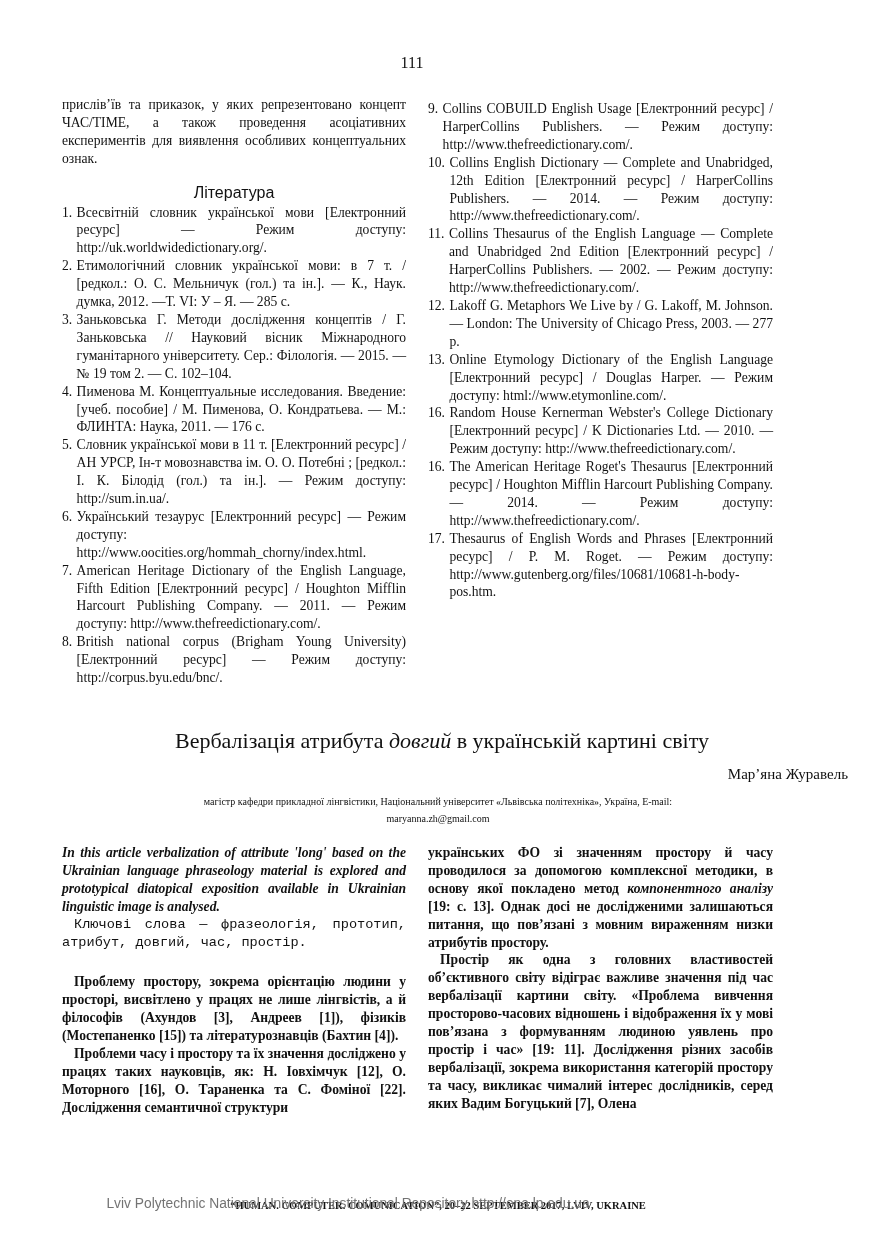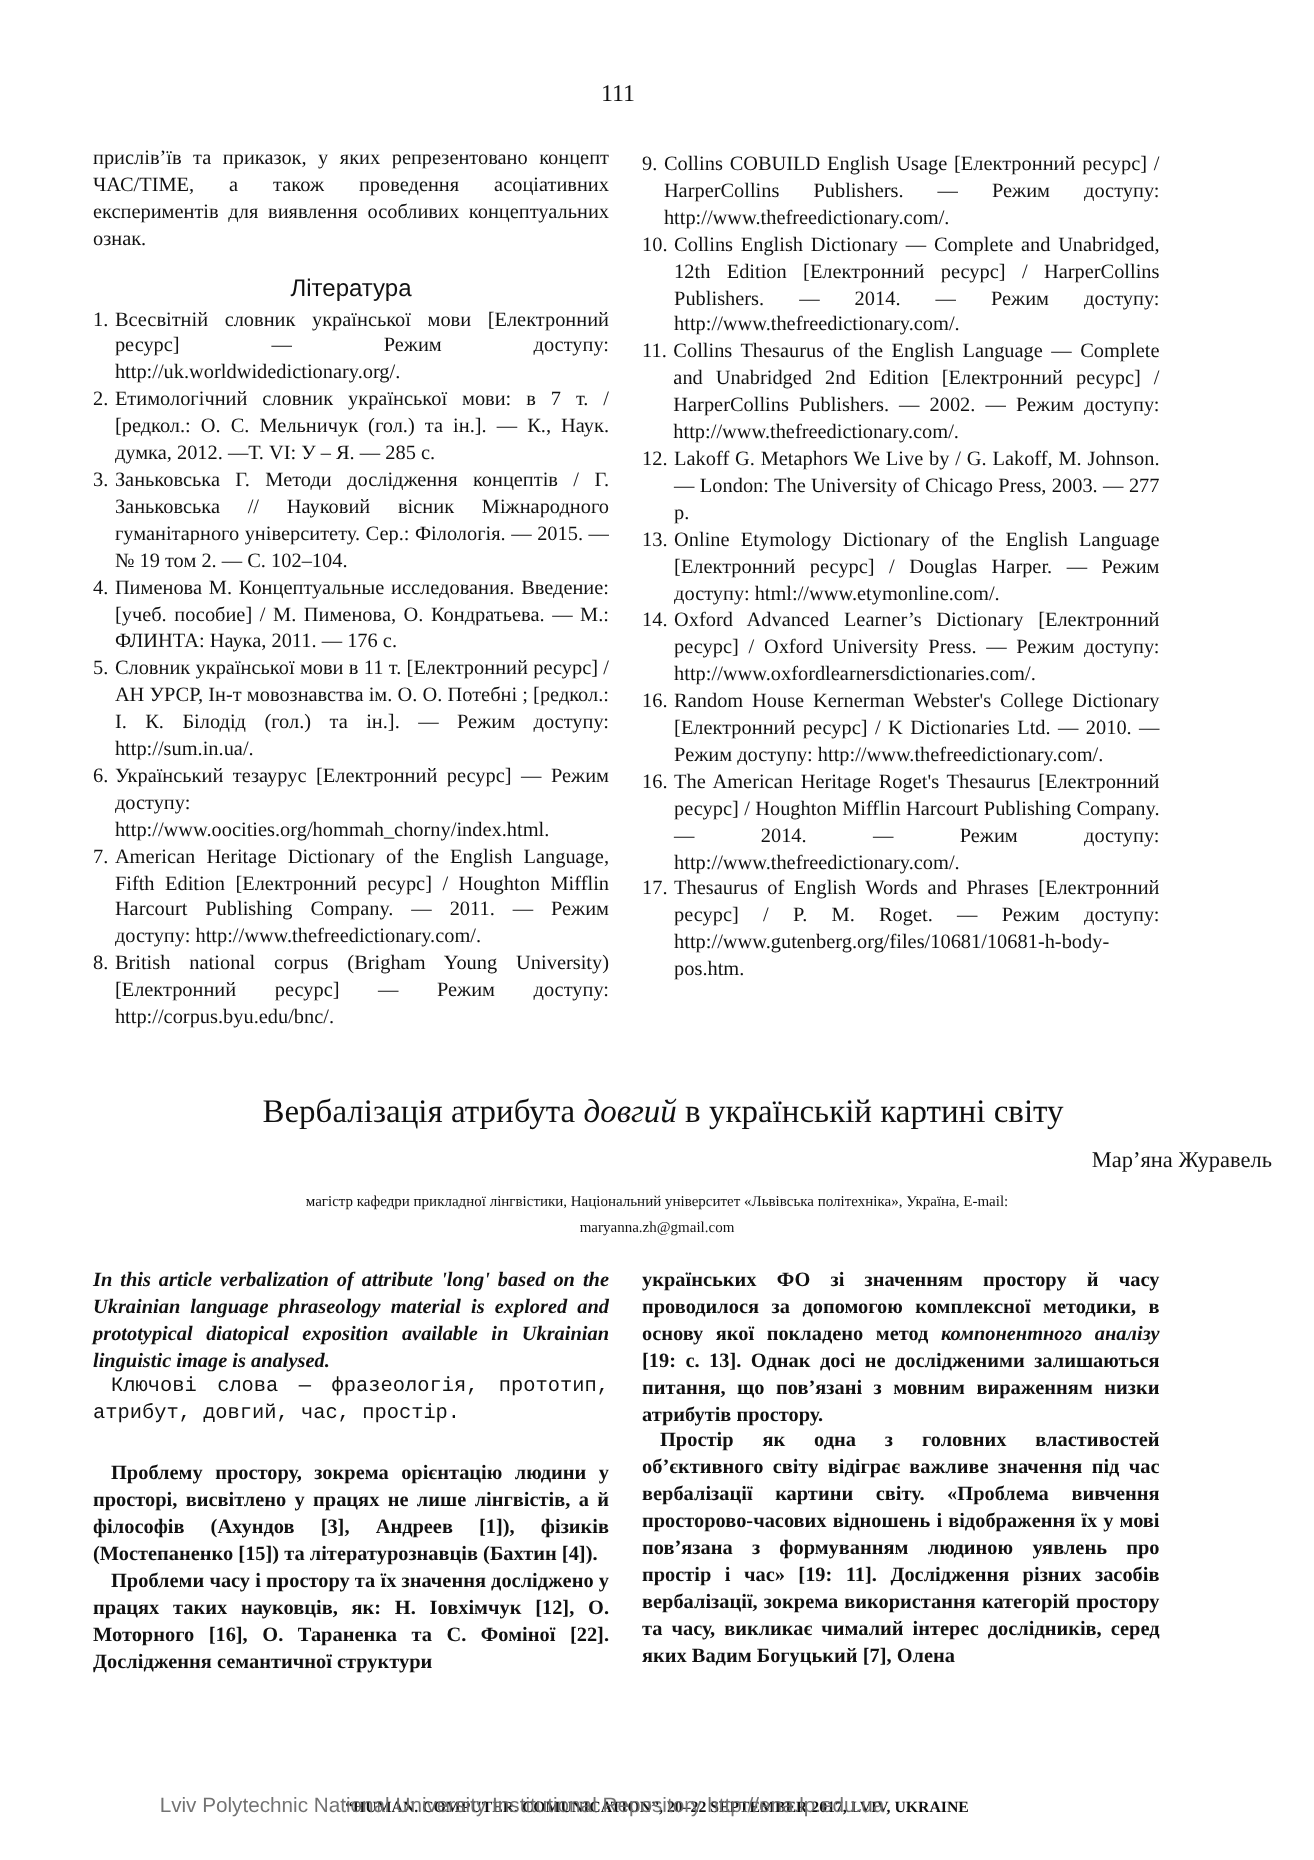--- a/index.html
+++ b/index.html
@@ -93,24 +93,20 @@
       </li>
     <li>
         <span class="num">12. </span>
         <span class="txt">Lakoff G. Metaphors We Live by / G. Lakoff, M. Johnson. — London: The University of Chicago Press, 2003. — 277 p.</span>
       </li>
     <li>
         <span class="num">13. </span>
         <span class="txt">Online Etymology Dictionary of the English Language [Електронний ресурс] / Douglas Harper. — Режим доступу: html://www.etymonline.com/.</span>
       </li>
     <li>
-        <span class="num">14. </span>
-        <span class="txt">Oxford Advanced Learner’s Dictionary [Електронний ресурс] / Oxford University Press. — Режим доступу: http://www.oxfordlearnersdictionaries.com/.</span>
-      </li>
-    <li>
         <span class="num">16. </span>
         <span class="txt">Random House Kernerman Webster's College Dictionary [Електронний ресурс] / K Dictionaries Ltd. — 2010. — Режим доступу: http://www.thefreedictionary.com/.</span>
       </li>
     <li>
         <span class="num">16. </span>
         <span class="txt">The American Heritage Roget's Thesaurus [Електронний ресурс] / Houghton Mifflin Harcourt Publishing Company. — 2014. — Режим доступу: http://www.thefreedictionary.com/.</span>
       </li>
     <li>
         <span class="num">17. </span>
         <span class="txt">Thesaurus of English Words and Phrases [Електронний ресурс] / P. M. Roget. — Режим доступу: http://www.gutenberg.org/files/10681/10681-h-body-pos.htm.</span>

